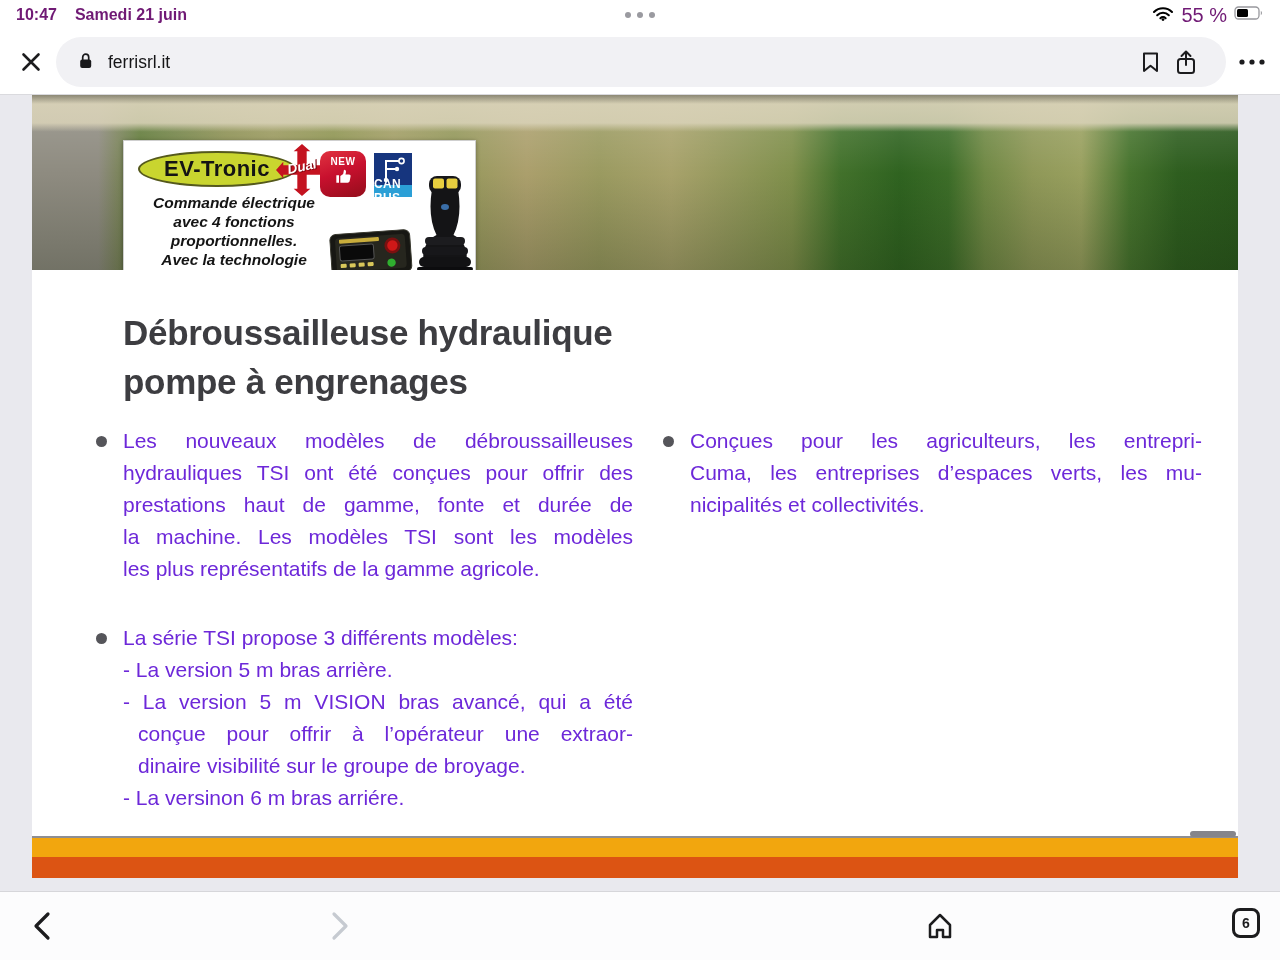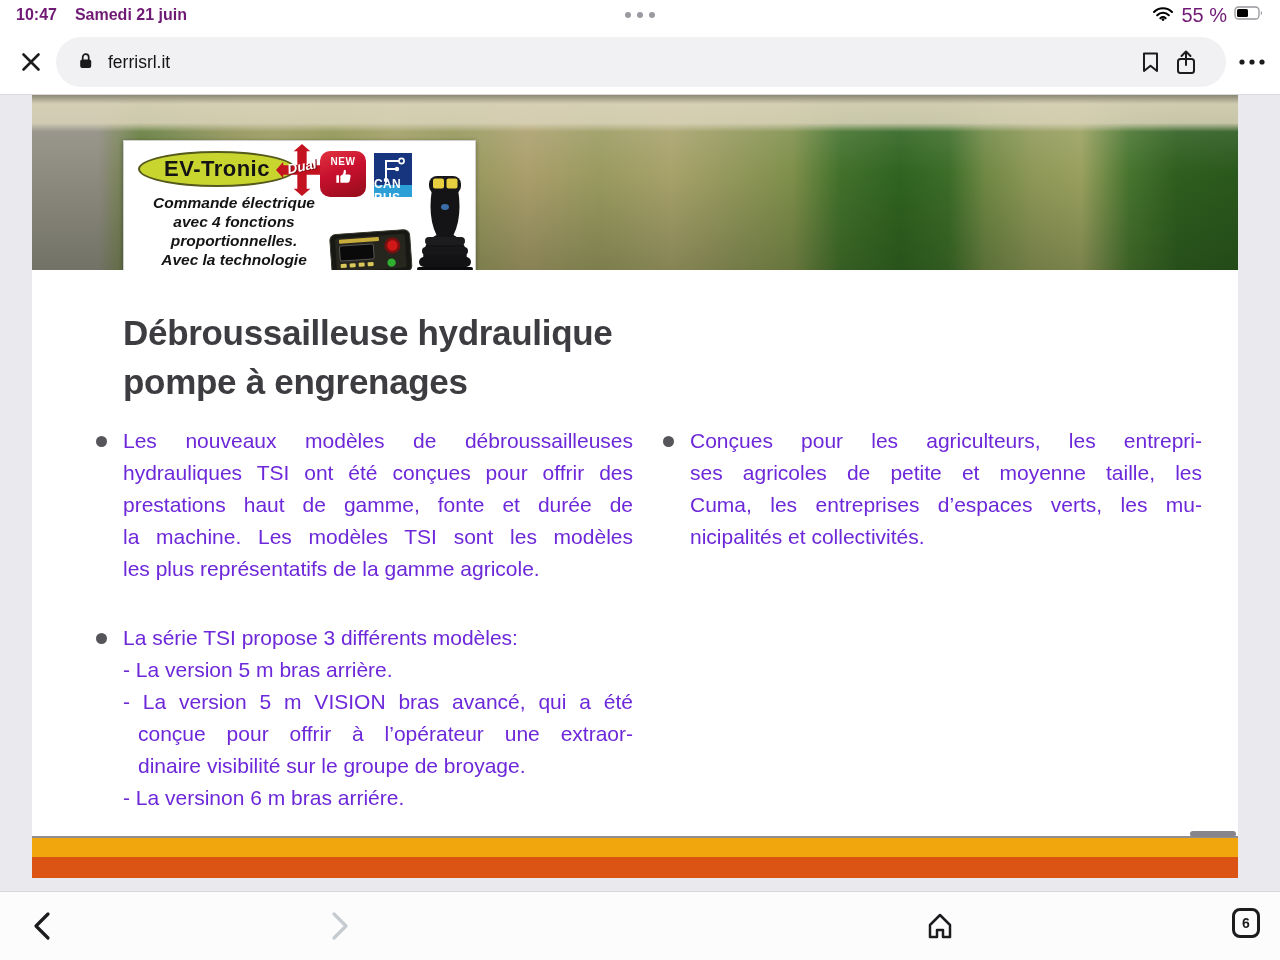--- a/index.html
+++ b/index.html
@@ -270,21 +270,20 @@
                     <div class="tline">- La versinon 6 m bras arriére.</div>
                   </div>
               </div>
             </div>
           </div>
           <div class="col right">
             <div class="bullet">
               <span class="dot"></span>
               <div class="btext jlines">
                   <div class="tline">Conçues pour les agriculteurs, les entrepri-</div>
-                  <div class="tline">ses agricoles de petite et moyenne taille, les</div>
                   <div class="tline">Cuma, les entreprises d’espaces verts, les mu-</div>
                   <div class="tline">nicipalités et collectivités.</div>
                 </div>
             </div>
           </div>
         </div>
       </div>
 
       <div class="bar-amber"></div>
       <div class="bar-orange"></div>

